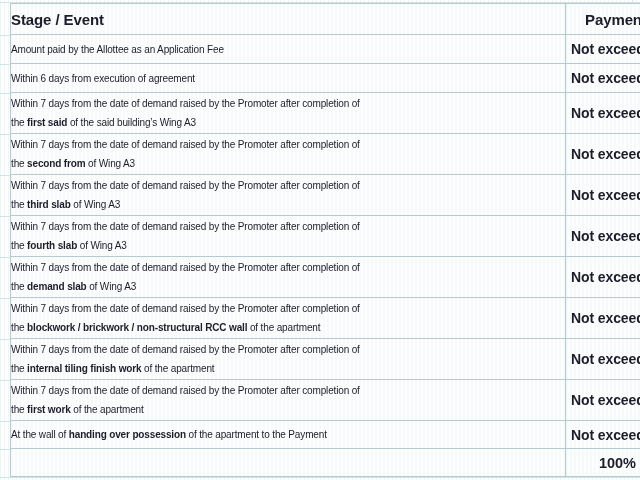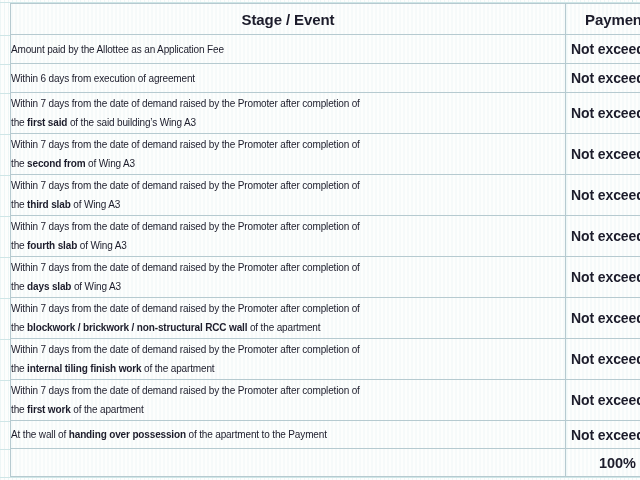--- a/index.html
+++ b/index.html
@@ -19,21 +19,21 @@
   col.c-stage{width:555px}
   col.c-pay{width:190px}
   th,td{
     border:1px solid #b6cad0;
     background-color:#fdfefd;
     background-image:repeating-linear-gradient(90deg, rgba(200,228,230,.28) 0 1px, transparent 1px 4px);
     vertical-align:middle;
     padding:0;
   }
   th{font-size:15px;font-weight:bold;letter-spacing:-.1px}
-  th.stage{text-align:center}
+  th.stage{text-align:left}
   th.pay{text-align:left;padding-left:19px;white-space:nowrap}
   td.stage{text-align:left;font-size:10px;letter-spacing:-.15px}
   td.stage .line{white-space:nowrap;line-height:19px}
   td.stage .seg-b{font-weight:bold}
   td.pay{font-weight:bold;font-size:14px;padding-left:5px;white-space:nowrap;letter-spacing:-.1px}
   tr.total td.pay{padding-left:33px;font-size:14.5px}
 </style>
 </head>
 <body>
 
@@ -107,21 +107,21 @@
       <tr style="height: 41px;">
         <td class="stage">
           <div class="line"><span class="seg">Within 7 days from the date of demand raised by the Promoter after completion of</span></div>
           <div class="line"><span class="seg">the </span><span class="seg-b">fourth slab</span><span class="seg"> of Wing A3</span></div>
         </td>
         <td class="pay"><span>Not exceeding</span></td>
       </tr>
       <tr style="height: 41px;">
         <td class="stage">
           <div class="line"><span class="seg">Within 7 days from the date of demand raised by the Promoter after completion of</span></div>
-          <div class="line"><span class="seg">the </span><span class="seg-b">days slab</span><span class="seg"> of Wing A3</span></div>
+          <div class="line"><span class="seg">the </span><span class="seg-b">demand slab</span><span class="seg"> of Wing A3</span></div>
         </td>
         <td class="pay"><span>Not exceeding</span></td>
       </tr>
       <tr style="height: 41px;">
         <td class="stage">
           <div class="line"><span class="seg">Within 7 days from the date of demand raised by the Promoter after completion of</span></div>
           <div class="line"><span class="seg">the </span><span class="seg-b">blockwork / brickwork / non-structural RCC wall</span><span class="seg"> of the apartment</span></div>
         </td>
         <td class="pay"><span>Not exceeding</span></td>
       </tr>

